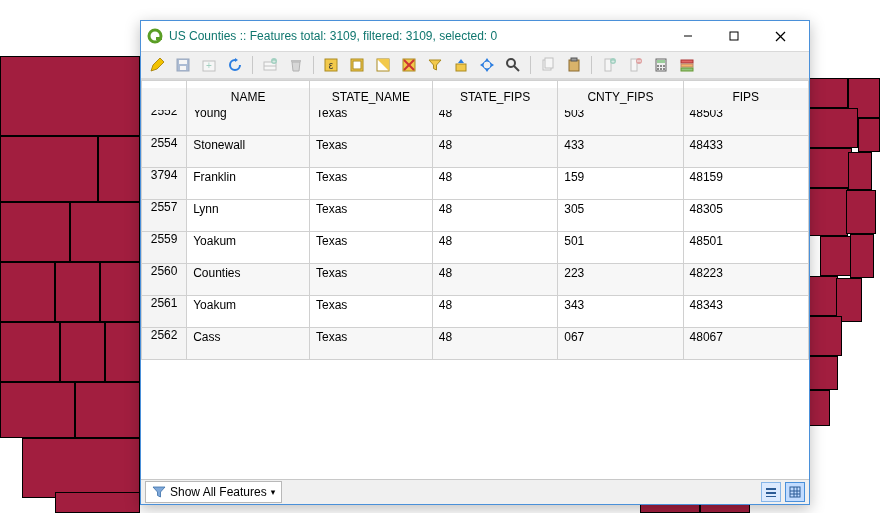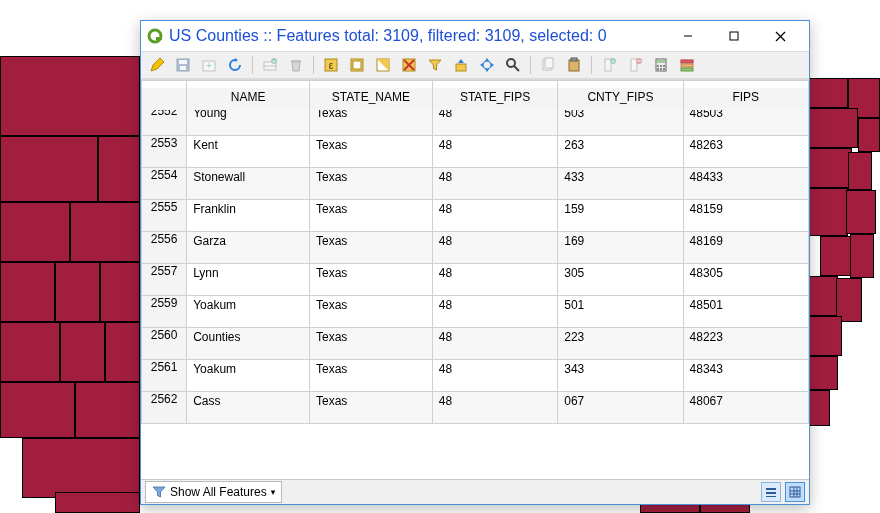--- a/index.html
+++ b/index.html
@@ -1,21 +1,21 @@
 <!DOCTYPE html>
 <html><head>
 <meta charset="utf-8">
 <style>
   html,body{margin:0;padding:0;width:880px;height:513px;overflow:hidden;font-family:"Segoe UI",Tahoma,sans-serif;font-size:12px;background:#fff}
   .map-bg{position:absolute;inset:0;overflow:hidden}
   .county{position:absolute;background:#a21e3f;border:1px solid #000;box-sizing:border-box}
   .win{position:absolute;left:140px;top:20px;width:668px;height:483px;background:#fff;border:1px solid #4a90d9;box-shadow:0 4px 14px rgba(0,0,0,.25);display:flex;flex-direction:column}
   .titlebar{height:30px;display:flex;align-items:center;padding:0 6px;background:#fff}
   .app-icon{width:16px;height:16px;margin-right:6px;display:flex;align-items:center;justify-content:center}
-  .title-text{flex:1;color:#1d4ed8;font-size:16px;white-space:nowrap;overflow:hidden}
+  .title-text{flex:1;color:#0f766e;font-size:12px;white-space:nowrap;overflow:hidden}
   .win-btns{display:flex}
   .win-btn{width:46px;height:28px;display:flex;align-items:center;justify-content:center;color:#000}
   .toolbar{height:26px;border-top:1px solid #d9d9d9;border-bottom:1px solid #d9d9d9;background:#f0f0f0;display:flex;align-items:center;padding:0 4px;gap:2px}
   .tbtn{width:22px;height:22px;display:flex;align-items:center;justify-content:center;border:1px solid transparent;border-radius:2px}
   .tbtn.dis{opacity:.45}
   .tsep{width:1px;height:18px;background:#c8c8c8;margin:0 3px}
   .grid-wrap{flex:1;overflow:auto;border-top:1px solid #d9d9d9}
   table{border-collapse:collapse;width:100%;table-layout:fixed}
   th,td{border:1px solid #d0d0d0;height:29px;padding:0 6px;font-size:12px;vertical-align:top;overflow:hidden;white-space:nowrap;text-overflow:ellipsis}
   thead th{background:#f4f4f4;font-weight:400;text-align:center;height:18px;padding:2px 0;position:sticky;top:7px}
@@ -261,51 +261,35 @@
         </thead>
       <tbody id="tbody">
           <tr class="alt">
             <th>2552</th>
             <td>Young</td>
             <td>Texas</td>
             <td>48</td>
             <td>503</td>
             <td>48503</td>
           </tr>
-          <tr>
-            <th>2553</th>
-            <td>Kent</td>
-            <td>Texas</td>
-            <td>48</td>
-            <td>263</td>
-            <td>48263</td>
-          </tr>
           <tr class="alt">
             <th>2554</th>
             <td>Stonewall</td>
             <td>Texas</td>
             <td>48</td>
             <td>433</td>
             <td>48433</td>
           </tr>
           <tr>
-            <th>2555</th>
+            <th>3794</th>
             <td>Franklin</td>
             <td>Texas</td>
             <td>48</td>
             <td>159</td>
             <td>48159</td>
-          </tr>
-          <tr class="alt">
-            <th>2556</th>
-            <td>Garza</td>
-            <td>Texas</td>
-            <td>48</td>
-            <td>169</td>
-            <td>48169</td>
           </tr>
           <tr>
             <th>2557</th>
             <td>Lynn</td>
             <td>Texas</td>
             <td>48</td>
             <td>305</td>
             <td>48305</td>
           </tr>
           <tr>

